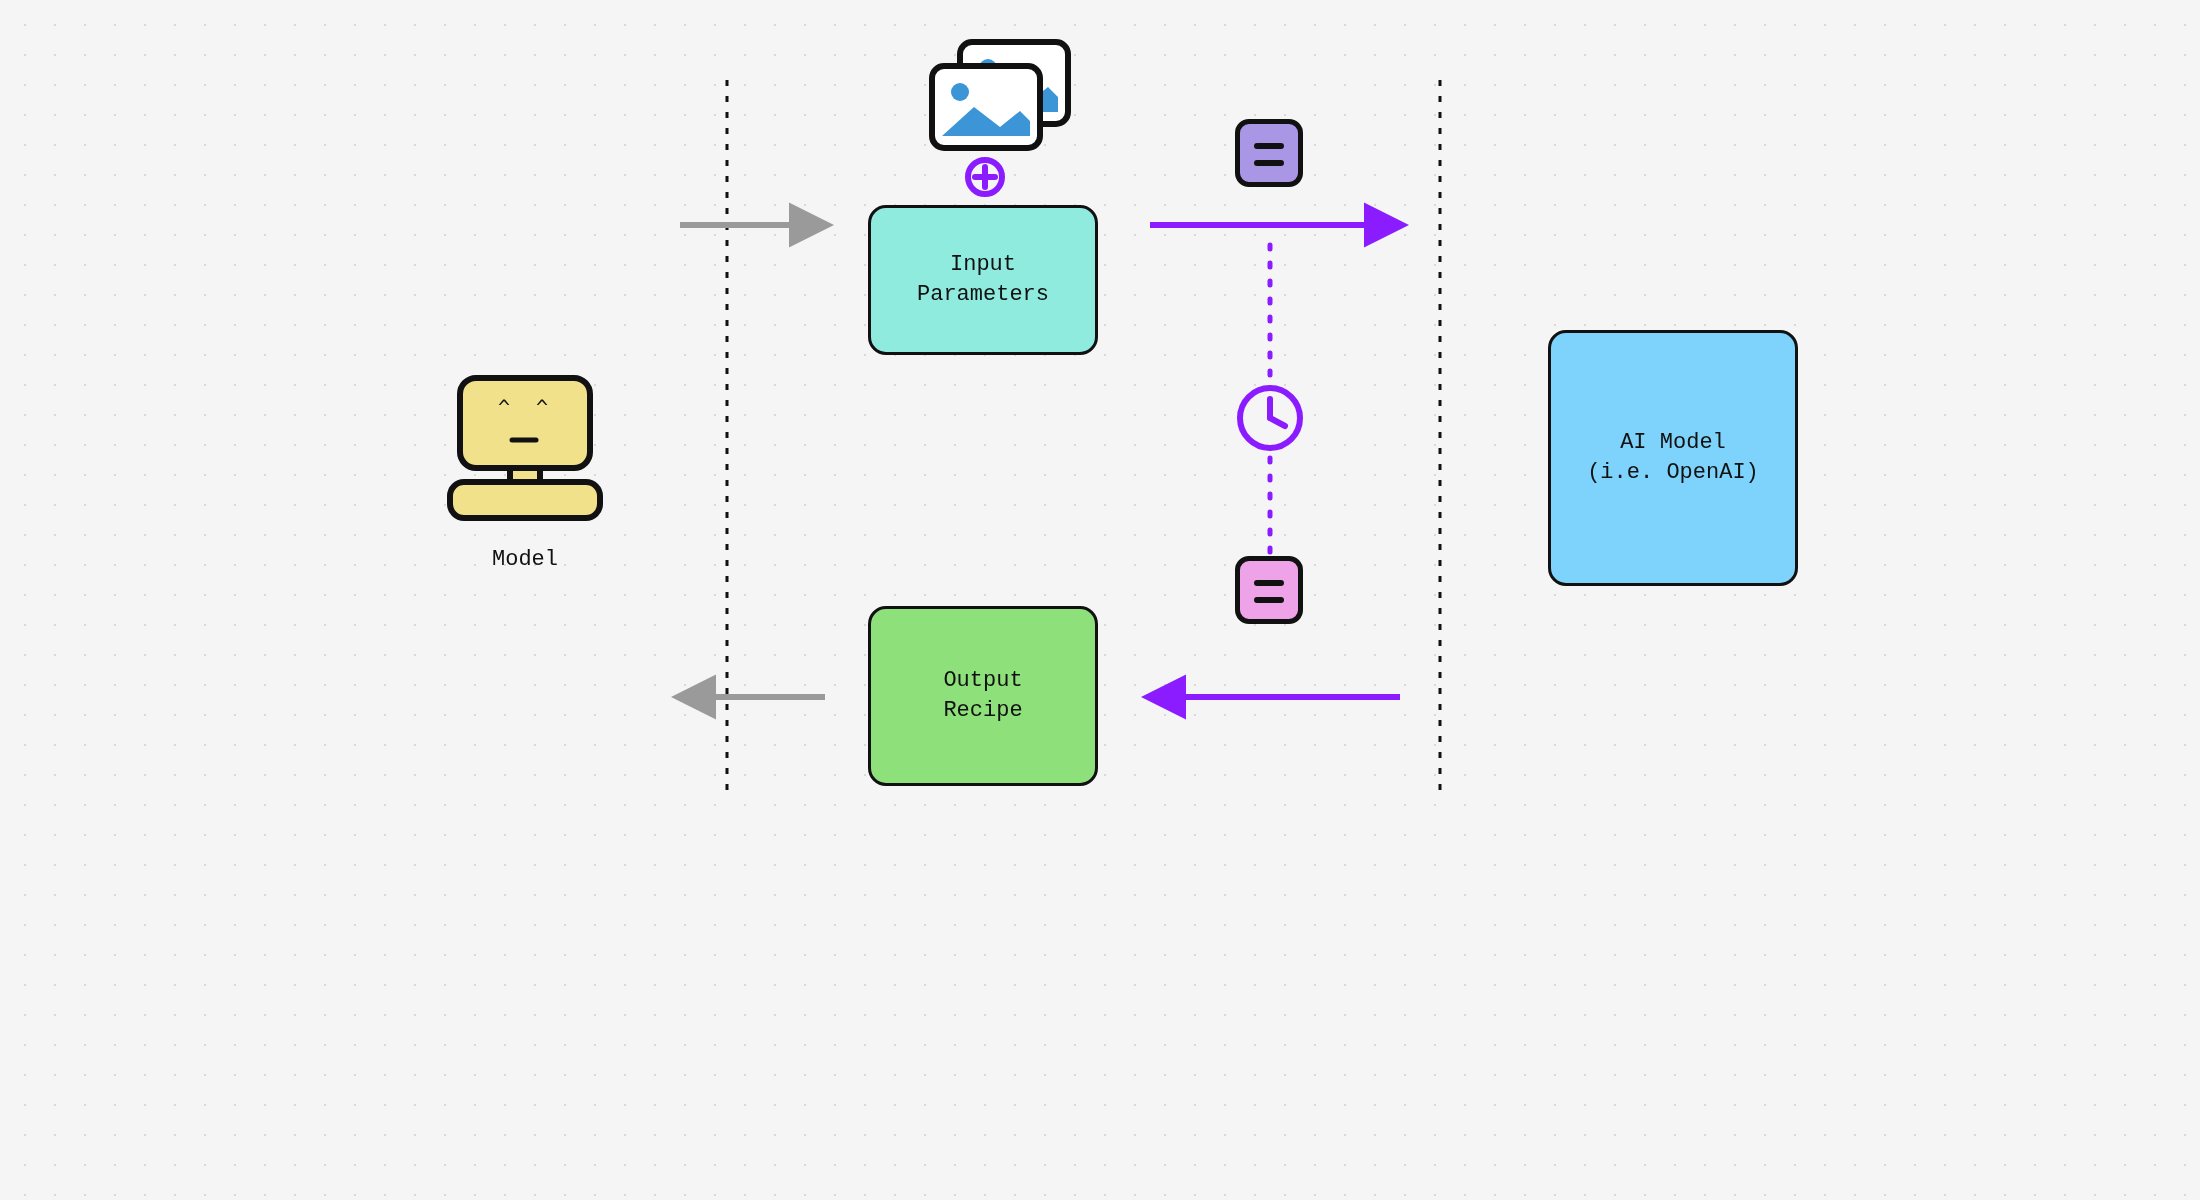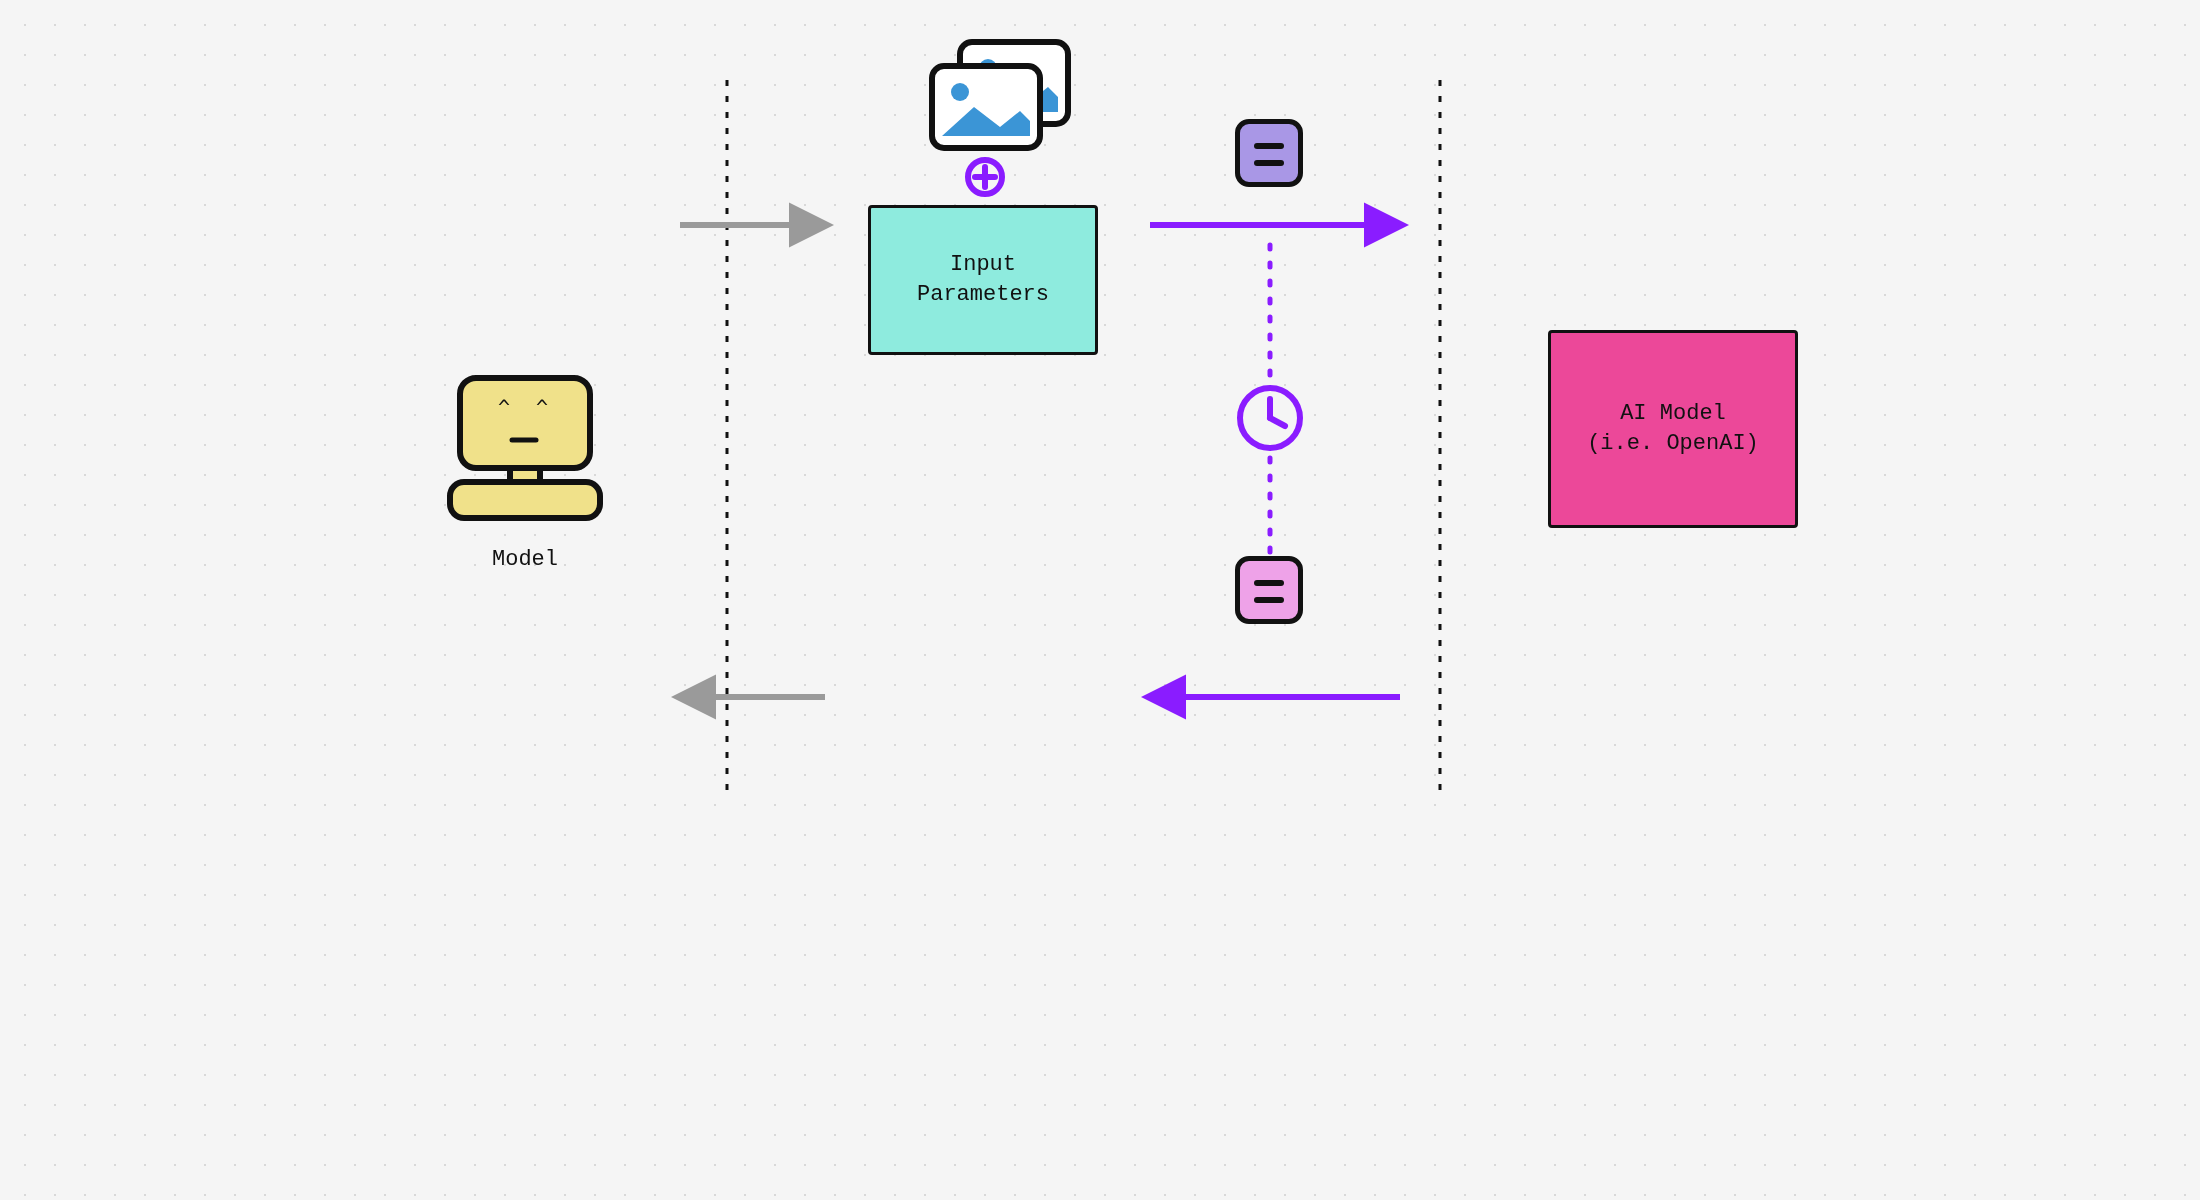--- a/index.html
+++ b/index.html
@@ -9,40 +9,40 @@
     background-size:30px 30px;
     background-position:10px 10px;
     font-family:ui-monospace,Menlo,Consolas,"Courier New",monospace;
     -webkit-font-smoothing:antialiased;
   }
   .stage{position:relative;width:1540px;height:840px;margin:0 auto;}
   svg{position:absolute;left:0;top:0;}
   .node{
     position:absolute;
     border:3px solid #111;
-    border-radius:4px;
+    border-radius:18px;
     display:flex;
     align-items:center;
     justify-content:center;
     text-align:center;
     font-size:22px;
     line-height:1.35;
     color:#111;
     padding:4px 8px;
     box-sizing:border-box;
   }
   .label{
     position:absolute;
     font-size:22px;
     color:#111;
     text-align:center;
   }
   .input-box{background:#8eebde;left:538px;top:205px;width:230px;height:150px;}
   .output-box{background:#8ee07a;left:538px;top:606px;width:230px;height:180px;}
-  .model-box{background:#ec4899;left:1218px;top:330px;width:250px;height:198px;}
+  .model-box{background:#7dd3fc;left:1218px;top:330px;width:250px;height:256px;}
   .user-label{left:135px;top:547px;width:120px;}
   .chip{
     position:absolute;
     width:68px;height:68px;
     border:5px solid #111;
     border-radius:14px;
     box-sizing:border-box;
   }
   .chip::before,.chip::after{
     content:"";
@@ -119,20 +119,24 @@
   </svg>
 
   <div class="chip chip-top"></div>
   <div class="chip chip-bot"></div>
 
   <div class="node input-box">
     <span style="white-space:pre-line">Input
 Parameters</span>
   </div>
 
+  <div class="node output-box">
+    <span style="white-space:pre-line">Output
+Recipe</span>
+  </div>
 
   <div class="node model-box">
     <span style="white-space:pre-line">AI Model
 (i.e. OpenAI)</span>
   </div>
 
   <div class="label user-label">Model</div>
 
 </div>
 

